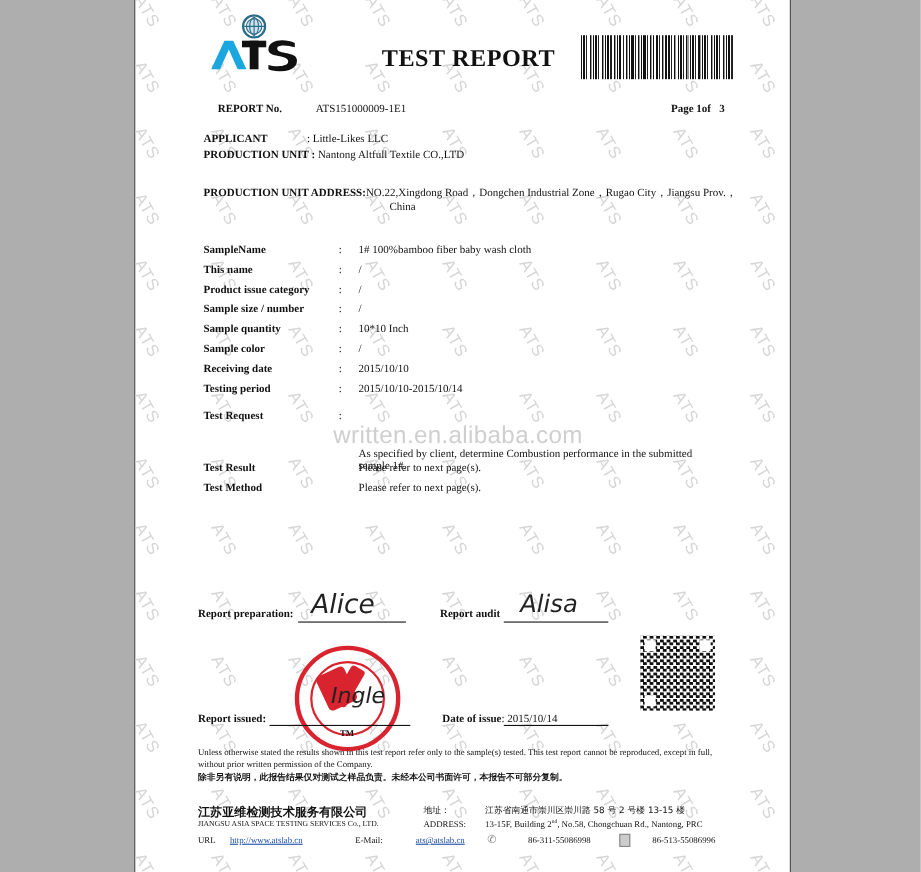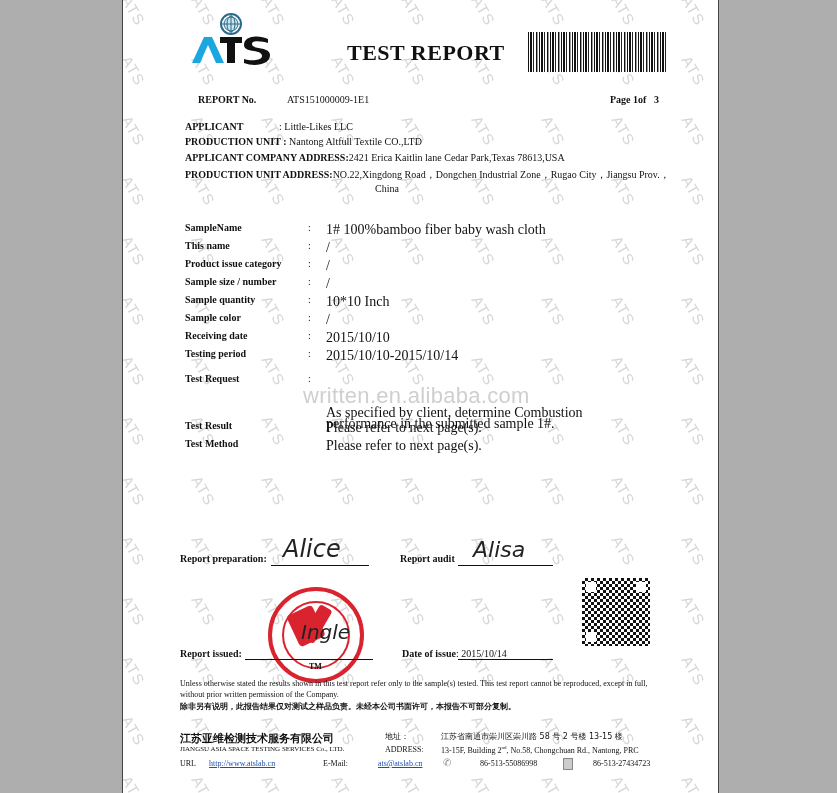--- a/index.html
+++ b/index.html
@@ -10,21 +10,21 @@
   .b { font-weight:bold; }
   .f10 { font-size:10px; }
   .f9 { font-size:9px; }
   .f8 { font-size:8px; }
   .logo { position:absolute; left:67px; top:13px; width:80px; height:52px; }
   .title { position:absolute; left:224px; top:40px; font-size:22px; font-weight:bold; letter-spacing:0.5px; }
   .barcode { position:absolute; left:405px; top:32px; width:140px; height:40px;
     background: repeating-linear-gradient(90deg,#111 0 1px,#fff 1px 2px,#111 2px 4px,#fff 4px 5px,#222 5px 6px,#fff 6px 8px,#111 8px 9px,#999 9px 10px,#fff 10px 11px); }
   .row-label { position:absolute; left:62px; font-size:10px; font-weight:bold; }
   .row-colon { position:absolute; left:185px; font-size:10px; }
-  .row-val { position:absolute; left:203px; font-size:14px; white-space:normal; }
+  .row-val { position:absolute; left:203px; font-size:10px; white-space:normal; }
   .sigline { position:absolute; height:0; border-top:1px solid #111; }
   .sig { position:absolute; font-family:"DejaVu Sans", sans-serif; font-style:italic; font-weight:200; color:#222; }
   .stamp { position:absolute; left:145px; top:587px; width:96px; height:96px; border-radius:50%; border:4px solid #d9242f; box-sizing:border-box; }
   .stamp-inner { position:absolute; left:10px; top:10px; width:68px; height:68px; border-radius:50%; border:2px solid #d9242f; box-sizing:border-box; }
   .stamp-mark { position:absolute; left:20px; top:18px; width:28px; height:34px; background:#d9242f; transform:rotate(-25deg); border-radius:4px; }
   .stamp-mark2 { position:absolute; left:38px; top:14px; width:14px; height:38px; background:#d9242f; transform:rotate(30deg); border-radius:3px; }
   .qr { position:absolute; left:459px; top:578px; width:68px; height:68px;
     background:
       linear-gradient(#fff,#fff) 4px 4px/10px 10px no-repeat,
       linear-gradient(#fff,#fff) 54px 4px/10px 10px no-repeat,
@@ -191,28 +191,25 @@
   </div>
 
   <div class="abs f10 b" style="left:62px;top:121px;">APPLICANT</div>
   <div class="abs f10" style="left:156px;top:121px;">: Little-Likes LLC</div>
 
   <div class="abs f10" style="left:62px;top:136px;">
     <span class="b">PRODUCTION UNIT :</span>
     <span>Nantong Altfull Textile CO.,LTD</span>
   </div>
 
-  <div class="abs f10" style="left:62px;top:152px;">
-    <span class="b">APPLICANT COMPANY ADDRESS:</span><span>2421 Erica Kaitlin lane Cedar Park,Texas 78613,USA</span>
-  </div>
 
   <div class="abs f10" style="left:62px;top:168px;">
     <span class="b">PRODUCTION UNIT ADDRESS:</span><span>NO.22,Xingdong Road，Dongchen Industrial Zone，Rugao City，Jiangsu Prov.，</span>
   </div>
-  <div class="abs f10" style="left:231px;top:183px;margin-left:21px;">China</div>
+  <div class="abs f10" style="left:231px;top:183px;">China</div>
 
 
   <div id="fields">
     <div>
       <div class="row-label" style="top:222px">SampleName</div>
       <div class="row-colon" style="top:222px">:</div>
       <div class="row-val abs" style="top:222px">1# 100%bamboo fiber baby wash cloth</div>
     </div>
     <div>
       <div class="row-label" style="top:240px">This name</div>
@@ -305,16 +302,16 @@
   <a class="abs f8 link" style="left:255px;top:759px;">ats@atslab.cn</a>
 
   <div class="abs f8" style="left:262px;top:731px;font-family:'DejaVu Sans',sans-serif;">地址：</div>
   <div class="abs f8" style="left:318px;top:731px;font-family:'DejaVu Sans',sans-serif;">江苏省南通市崇川区崇川路 58 号 2 号楼 13-15 楼</div>
   <div class="abs f8" style="left:262px;top:745px;">ADDRESS:</div>
   <div class="abs f8" style="left:318px;top:745px;">
     <span>13-15F, Building 2</span><sup style="font-size:5px">nd</sup><span>, No.58, Chongchuan Rd., Nantong, PRC</span>
   </div>
 
   <span class="abs" style="left:320px;top:757px;font-size:10px;color:#888;">✆</span>
-  <div class="abs f8" style="left:357px;top:759px;">86-513-55086998</div>
+  <div class="abs f8" style="left:357px;top:759px;">86-311-55086998</div>
   <span class="abs" style="left:440px;top:758px;width:8px;height:10px;border:1px solid #888;background:#ccc;"></span>
-  <div class="abs f8" style="left:470px;top:759px;">86-513-27434723</div>
+  <div class="abs f8" style="left:470px;top:759px;">86-513-55086996</div>
 </div>
 
 </body></html>

